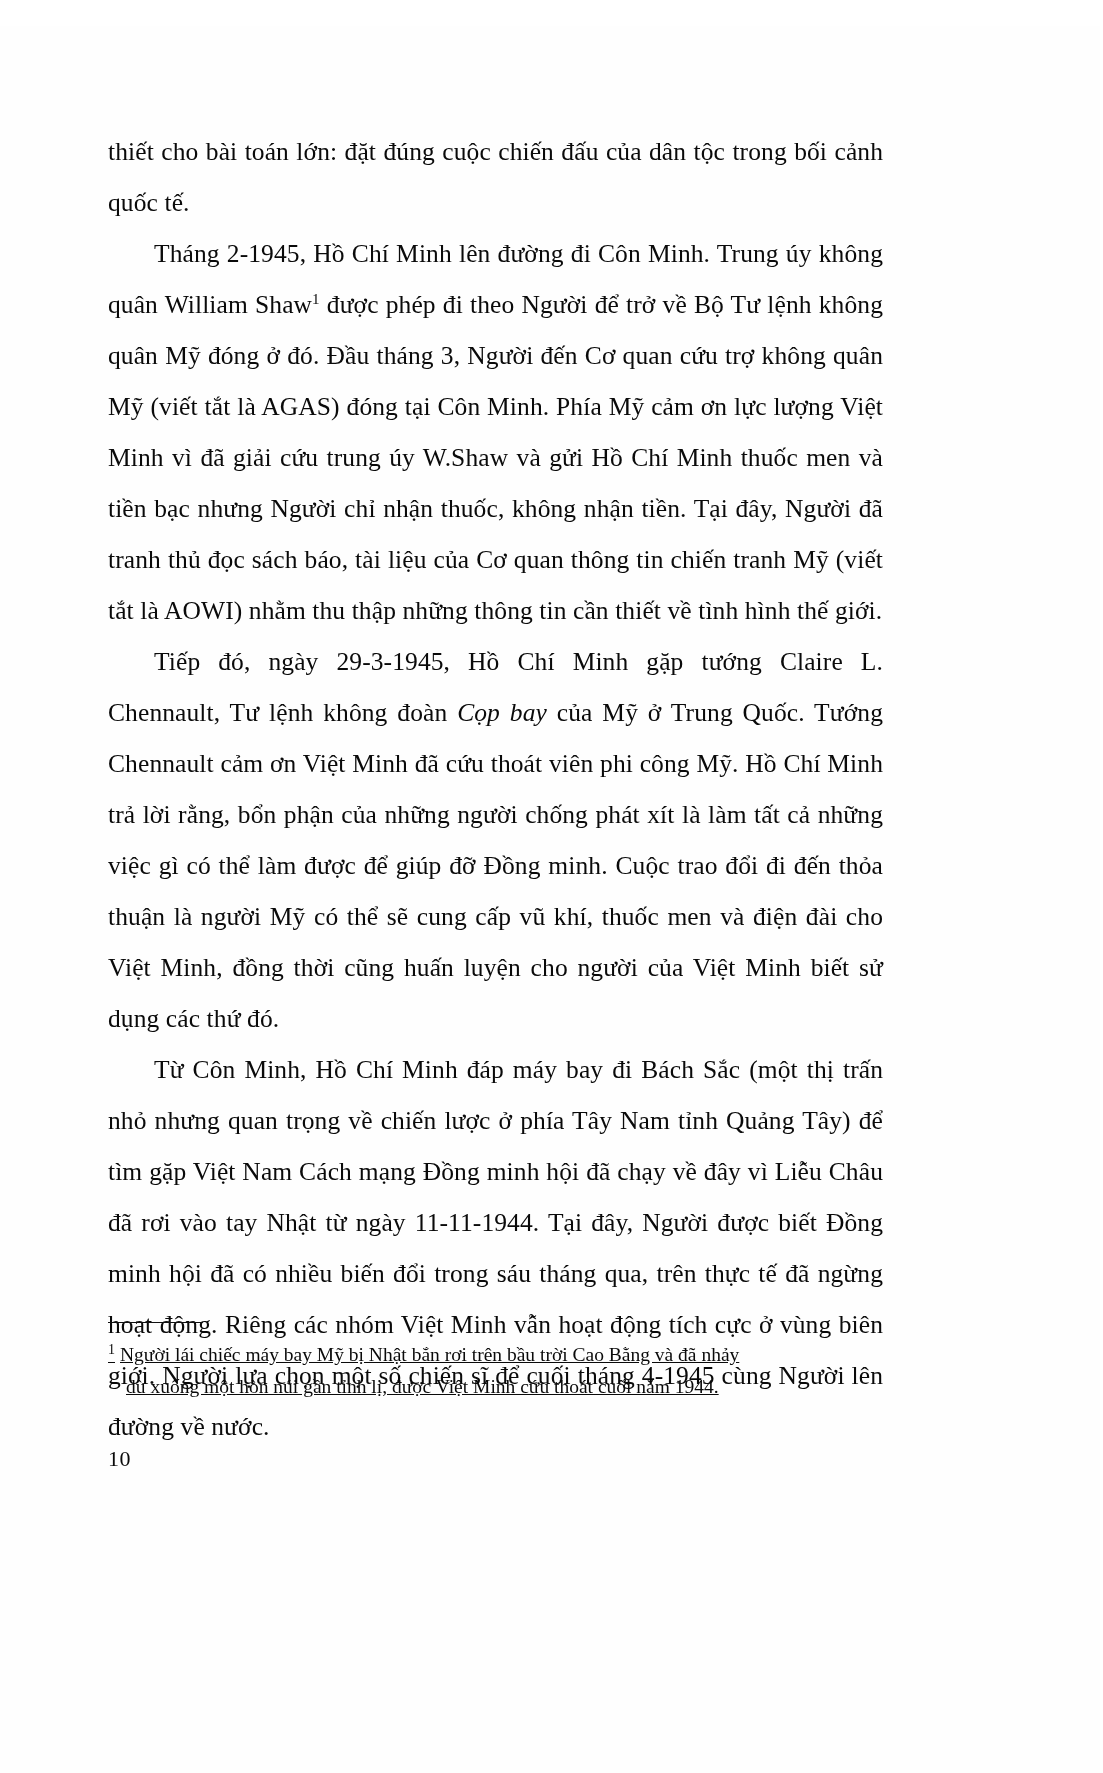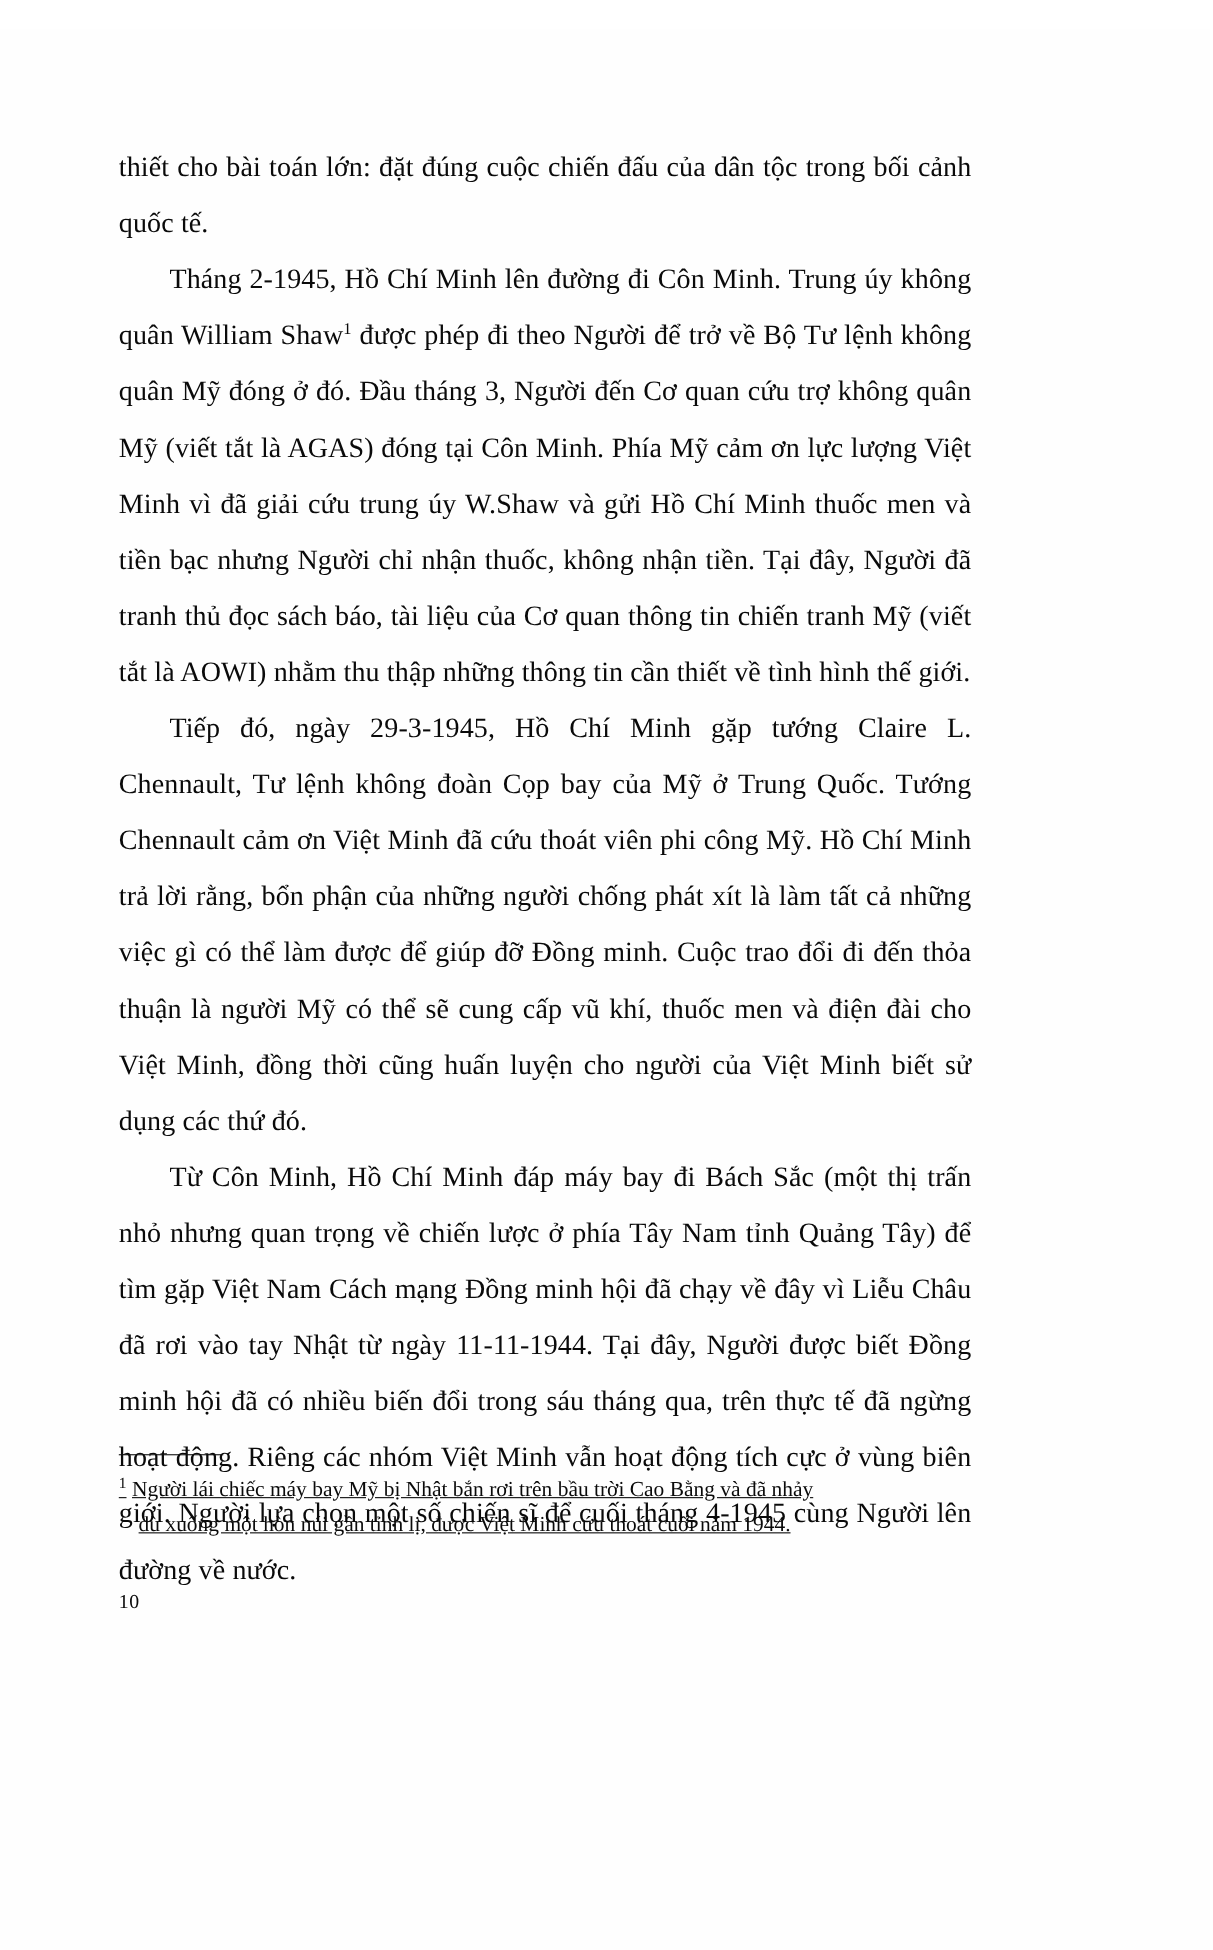--- a/index.html
+++ b/index.html
@@ -35,20 +35,21 @@
     font-size: 25.5px;
     line-height: 51px;
     text-align: justify;
     text-justify: inter-word;
     letter-spacing: 0.1px;
   }
   p.body-par.indented {
     text-indent: 46px;
   }
   .italic {
+    font-style: italic;
   }
   sup.fn-ref {
     font-size: 15px;
     vertical-align: super;
     line-height: 0;
   }
   .footnote-area {
     position: absolute;
     left: 108px;
     top: 1296px;
@@ -74,21 +75,21 @@
     margin-right: 5px;
   }
   .footnote-line2 {
     display: block;
     padding-left: 18px;
   }
   .page-number {
     position: absolute;
     left: 108px;
     top: 1420px;
-    font-size: 18px;
+    font-size: 22px;
     letter-spacing: 0.5px;
   }
 </style>
 </head>
 <body>
 
 <div class="page">
 
   <div class="text-column">
 

